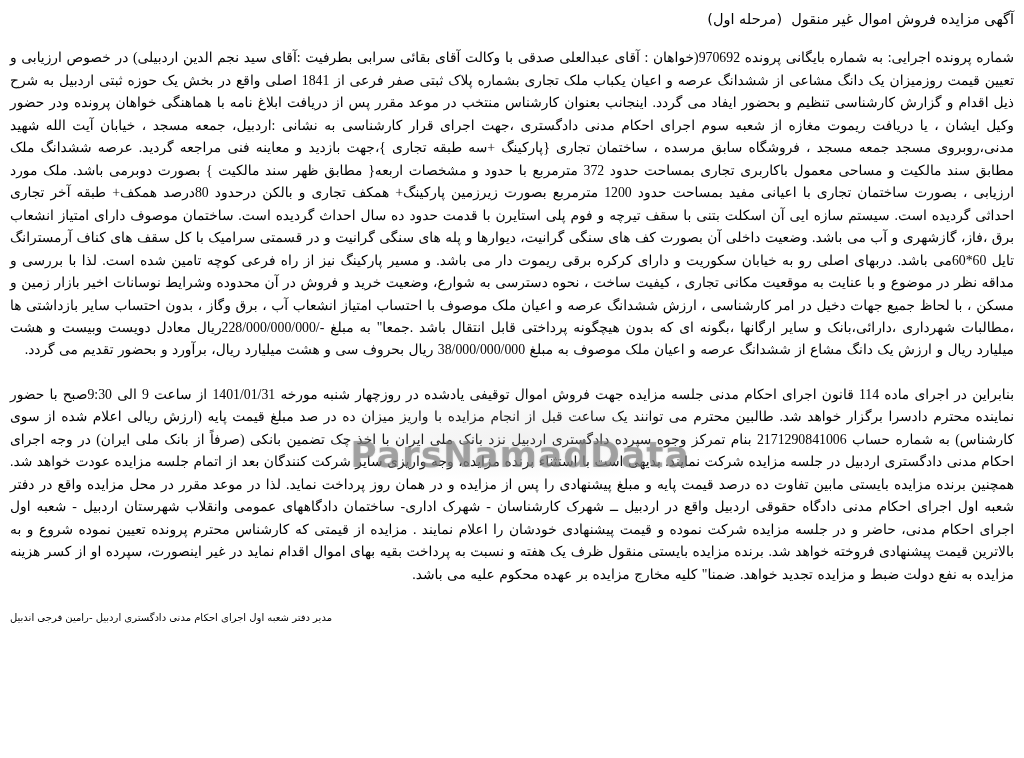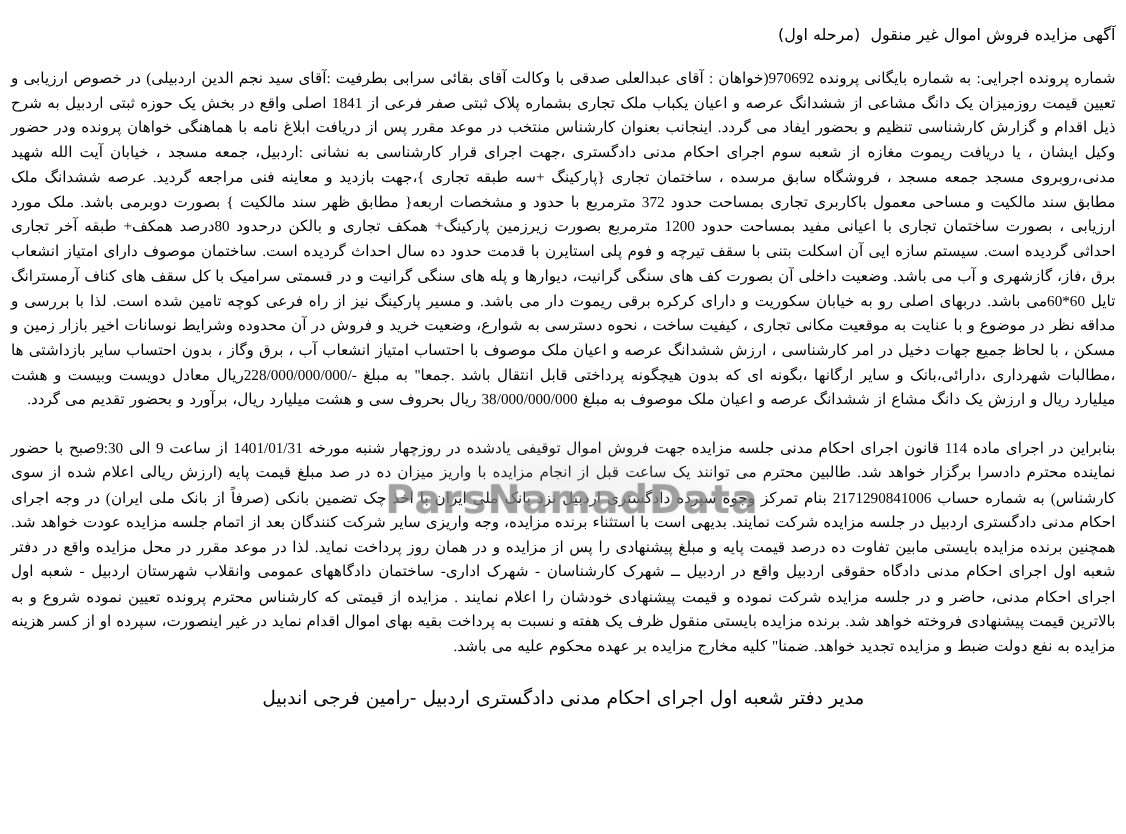--- a/index.html
+++ b/index.html
@@ -19,36 +19,36 @@
     box-sizing: border-box;
     width: 1024px;
     height: 758px;
     padding: 8px 10px 10px 10px;
     overflow: hidden;
   }
   .doc-title {
     text-align: right;
     font-size: 14.5px;
     line-height: 1.6;
-    margin: 13px 0 16px 0;
+    margin: 0 0 16px 0;
     white-space: pre-wrap;
   }
   .doc-paragraph {
     margin: 0 0 22px 0;
     font-size: 13.8px;
     line-height: 1.63;
     text-align: justify;
     text-justify: inter-word;
     word-spacing: 1px;
     font-family: Liberation Serif, serif;
   }
   .doc-signature {
     margin-top: 26px;
-    font-size: 17px;
-    text-align: center;
+    font-size: 10px;
+    text-align: left;
   }
   .watermark {
     position: absolute;
     top: 434px;
     left: 330px;
     width: 380px;
     text-align: center;
     font-size: 36px;
     font-weight: bold;
     letter-spacing: 1px;

